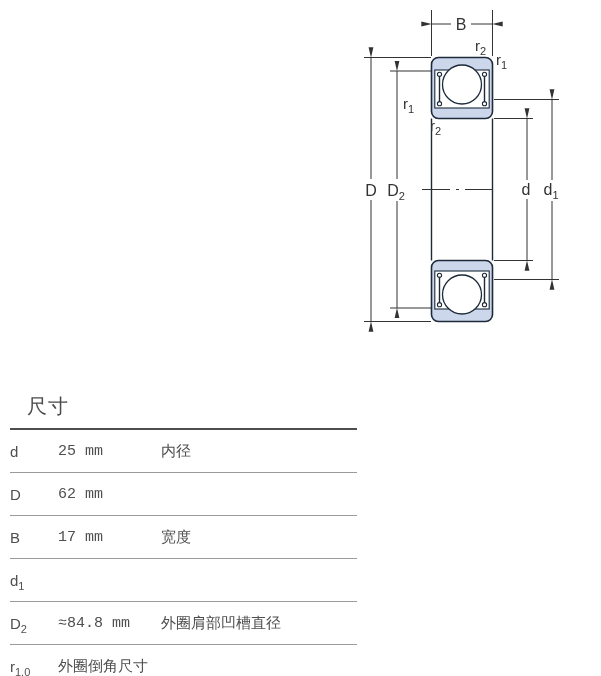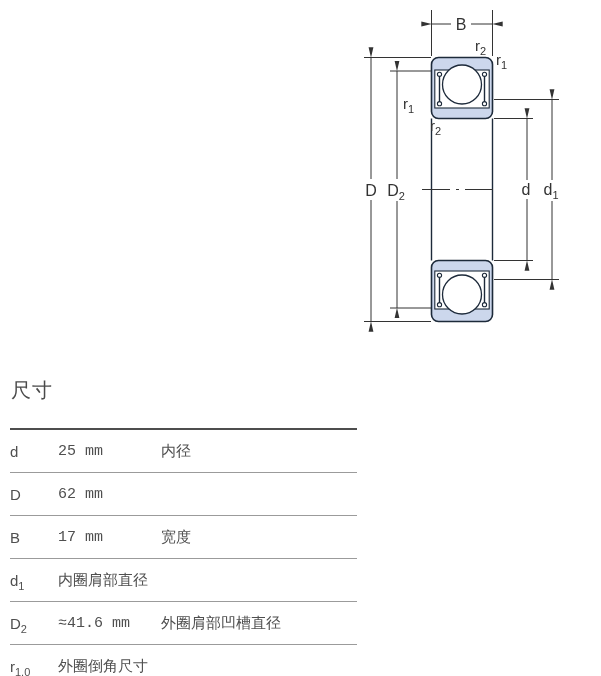--- a/index.html
+++ b/index.html
@@ -17,21 +17,21 @@
   .shield circle{fill:#ffffff;stroke:var(--outline);stroke-width:1.1;}
   .face-line{stroke:var(--outline);stroke-width:1.4;}
   .dim{stroke:var(--dim-line);stroke-width:1;fill:none;}
   .center{stroke:var(--dim-line);stroke-width:1;stroke-dasharray:28 6 3 6;}
   .patch{fill:#ffffff;}
   .dimtext{fill:var(--dim-text);font-size:16px;}
   .rlabel{fill:var(--dim-text);font-size:15px;}
   text .sub{font-size:11px;}
   
   #page-title{
-    position:absolute;left:11px;top:377px;margin:0;
+    position:absolute;left:11px;top:377px;margin:16px;
     font-size:20px;font-weight:400;color:#4a4a4a;letter-spacing:1px;
   }
   #dim-table{
     position:absolute;left:10px;top:428px;width:347px;
     border-top:2px solid var(--table-border-heavy);
   }
   .trow{
     display:flex;align-items:center;height:42px;
     border-bottom:1px solid var(--table-border-light);
     font-size:15px;color:var(--table-text);
@@ -134,24 +134,23 @@
     <div class="c1"><span>D</span><sub></sub></div>
     <div class="c2">62 mm</div>
   </div>
   <div class="trow">
     <div class="c1"><span>B</span><sub></sub></div>
     <div class="c2">17 mm</div>
     <div class="c3">宽度</div>
   </div>
   <div class="trow">
     <div class="c1"><span>d</span><sub>1</sub></div>
-    <div class="c3">内圈肩部直径</div>
   </div>
   <div class="trow">
     <div class="c1"><span>D</span><sub>2</sub></div>
-    <div class="c2">≈41.6 mm</div>
+    <div class="c2">≈84.8 mm</div>
     <div class="c3">外圈肩部凹槽直径</div>
   </div>
   <div class="trow">
     <div class="c1"><span>r</span><sub>1,0</sub></div>
     <div class="c3">外圈倒角尺寸</div>
   </div>
 </div>
 
 </body></html>

